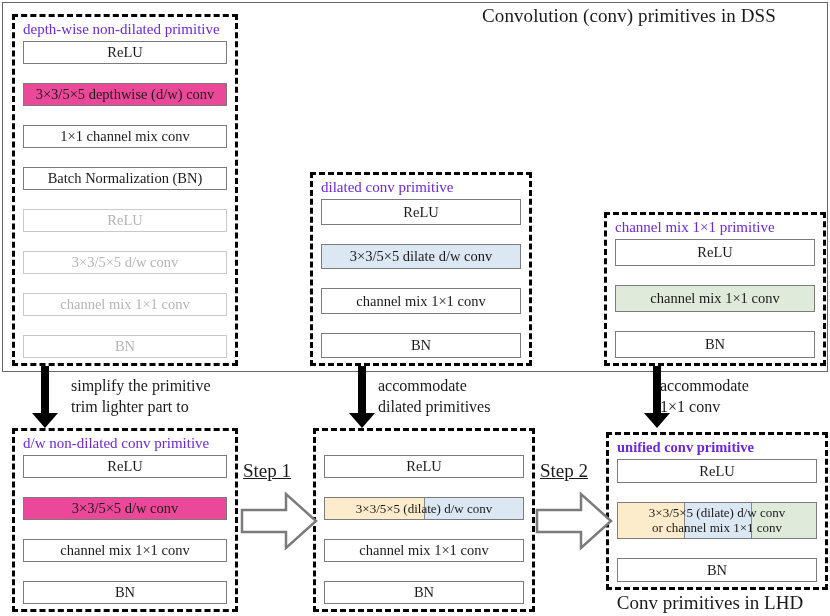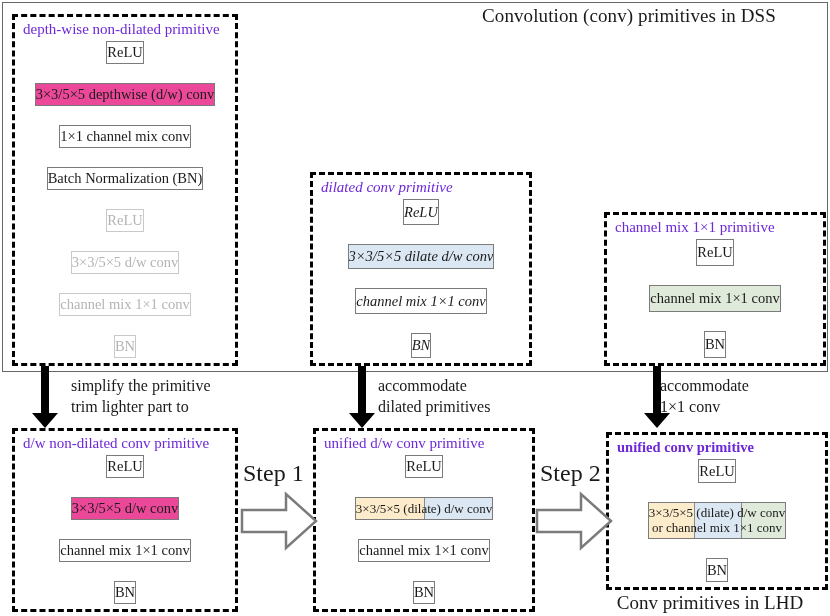--- a/index.html
+++ b/index.html
@@ -39,21 +39,21 @@
     padding:0;
   }
   .group-title{
     position:absolute;left:8px;top:2px;right:4px;
     font-size:15px;line-height:20px;white-space:nowrap;
     color:#6d28d9;
   }
   .group-title.bold{font-weight:bold;font-size:14.5px;}
   .stack{
     position:absolute;left:8px;right:8px;top:24px;bottom:5px;
-    display:flex;flex-direction:column;gap:19px;align-items:center;
+    display:flex;flex-direction:column;gap:19px;
   }
   .cell{
     flex:1 1 0;
     border:1.5px solid #7b7b7b;
     background:#ffffff;
     display:flex;align-items:center;justify-content:center;
     font-size:14.5px;
     box-sizing:border-box;
     position:relative;
     overflow:hidden;
@@ -87,21 +87,21 @@
   }
   .down-arrow .head{
     position:absolute;left:0;width:0;height:0;
     border-left:13px solid transparent;
     border-right:13px solid transparent;
     border-top:15px solid #000;
   }
 
   
   .step-label{
-    position:absolute;font-size:24px;white-space:nowrap;
+    position:absolute;font-size:19px;white-space:nowrap;text-decoration:underline;
   }
 
   
   .block-arrow{position:absolute;}
 
   
   .note{
     position:absolute;font-size:16px;line-height:21px;white-space:nowrap;
   }
 </style>
@@ -121,21 +121,21 @@
       <div class="cell yellow">3×3/5×5 depthwise (d/w) conv</div>
       <div class="cell">1×1 channel mix conv</div>
       <div class="cell">Batch Normalization (BN)</div>
       <div class="cell faded">ReLU</div>
       <div class="cell faded">3×3/5×5 d/w conv</div>
       <div class="cell faded">channel mix 1×1 conv</div>
       <div class="cell faded">BN</div>
     </div>
   </div>
 
-  <div class="group" style="left:310px;top:172px;width:222px;height:194px;font-style:italic;">
+  <div class="group" style="left:310px;top:172px;width:222px;height:194px;">
     <div class="group-title">dilated conv primitive</div>
     <div class="stack">
       <div class="cell">ReLU</div>
       <div class="cell blue">3×3/5×5 dilate d/w conv</div>
       <div class="cell">channel mix 1×1 conv</div>
       <div class="cell">BN</div>
     </div>
   </div>
 
   <div class="group" style="left:604px;top:212px;width:222px;height:154px;">
@@ -177,21 +177,20 @@
     <div class="group-title">d/w non-dilated conv primitive</div>
     <div class="stack">
       <div class="cell">ReLU</div>
       <div class="cell yellow">3×3/5×5 d/w conv</div>
       <div class="cell">channel mix 1×1 conv</div>
       <div class="cell">BN</div>
     </div>
   </div>
 
   <div class="group" style="left:313px;top:428px;width:222px;height:184px;">
-    <div class="group-title">unified d/w conv primitive</div>
     <div class="stack">
       <div class="cell">ReLU</div>
       <div class="cell split">
         <div class="seg-layer">
           <div class="seg yellow" style="width:50%;"></div>
           <div class="seg-div"></div>
           <div class="seg blue" style="flex:1;"></div>
         </div>
         <div class="split-label">
           <span>3×3/5×5 (dilate) d/w conv</span>

